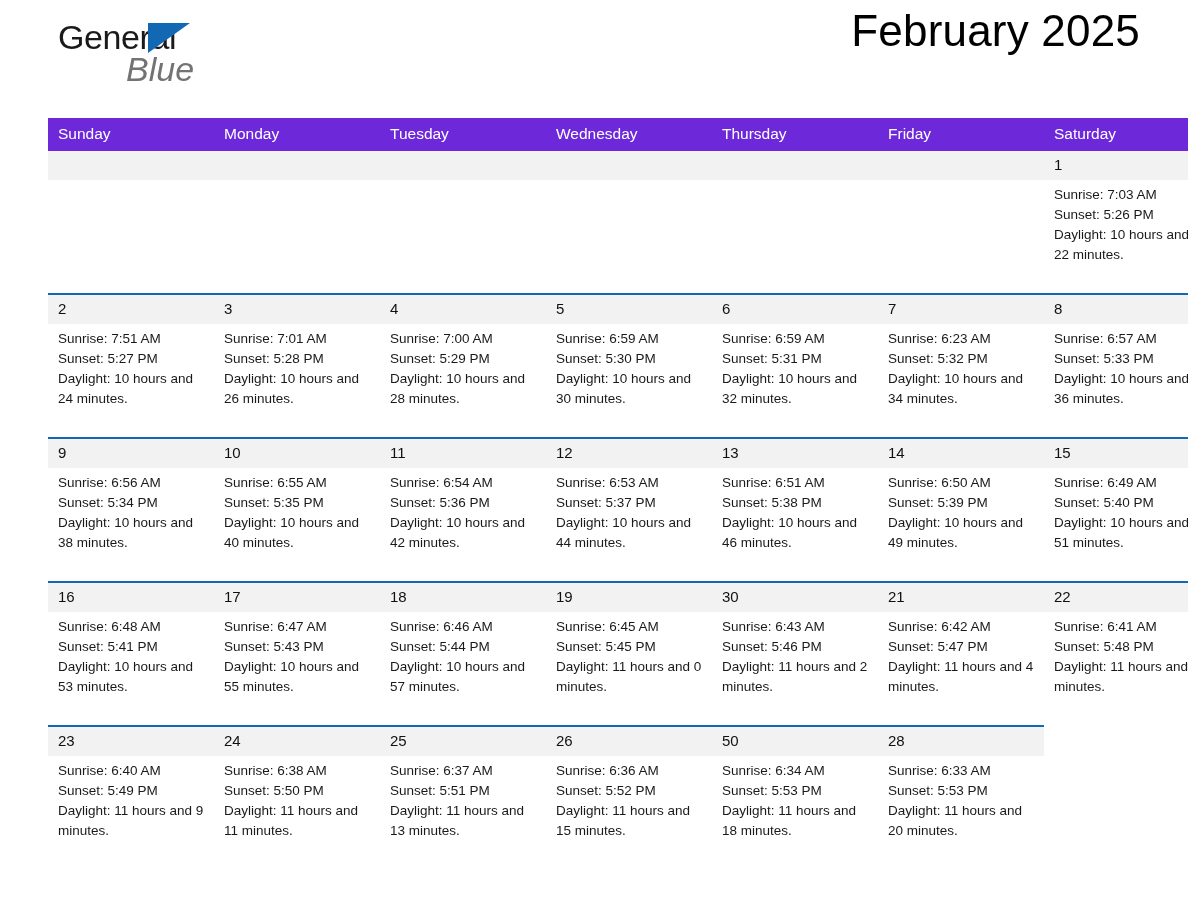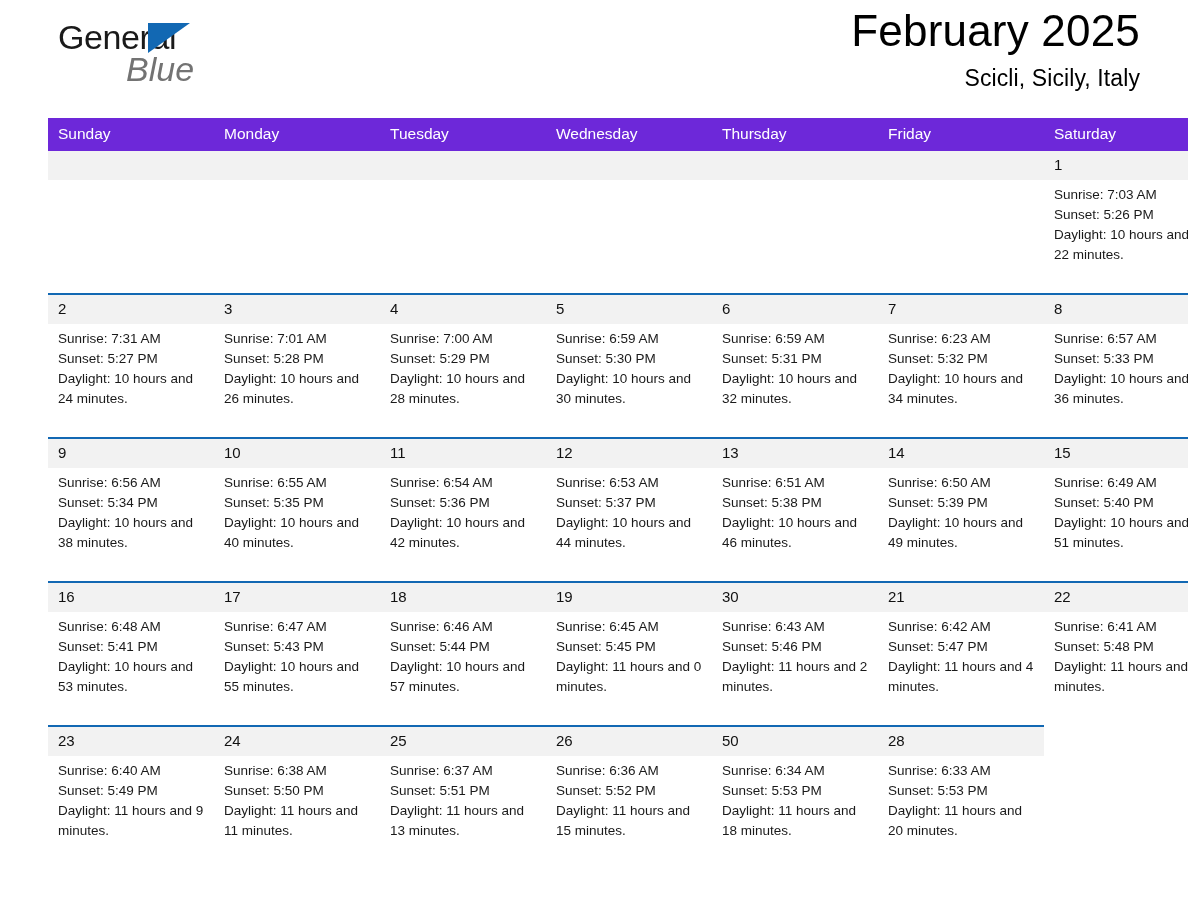--- a/index.html
+++ b/index.html
@@ -145,21 +145,20 @@
   <div class="header">
 
     <div class="brand">
       <span class="brand-general">General</span>
       <span class="brand-tri-shape"></span>
       <span class="brand-blue">Blue</span>
     </div>
 
     <div class="titles">
       <div class="month-title">February 2025</div>
-      <div class="location-title">Scicli, Sicily, Italy</div>
     </div>
 
   </div>
 
   <table class="calendar">
     <thead>
       <tr class="weekday-row">
         <th class="weekday-cell">Sunday</th>
         <th class="weekday-cell">Monday</th>
         <th class="weekday-cell">Tuesday</th>
@@ -222,21 +221,21 @@
         <td class="daynum-cell">2</td>
         <td class="daynum-cell">3</td>
         <td class="daynum-cell">4</td>
         <td class="daynum-cell">5</td>
         <td class="daynum-cell">6</td>
         <td class="daynum-cell">7</td>
         <td class="daynum-cell">8</td>
       </tr>
       <tr class="week-row">
         <td class="info-cell">
-          <div class="info-line">Sunrise: 7:31 AM</div>
+          <div class="info-line">Sunrise: 7:51 AM</div>
           <div class="info-line">Sunset: 5:27 PM</div>
           <div class="info-line wrap">Daylight: 10 hours and 24 minutes.</div>
         </td>
         <td class="info-cell">
           <div class="info-line">Sunrise: 7:01 AM</div>
           <div class="info-line">Sunset: 5:28 PM</div>
           <div class="info-line wrap">Daylight: 10 hours and 26 minutes.</div>
         </td>
         <td class="info-cell">
           <div class="info-line">Sunrise: 7:00 AM</div>

